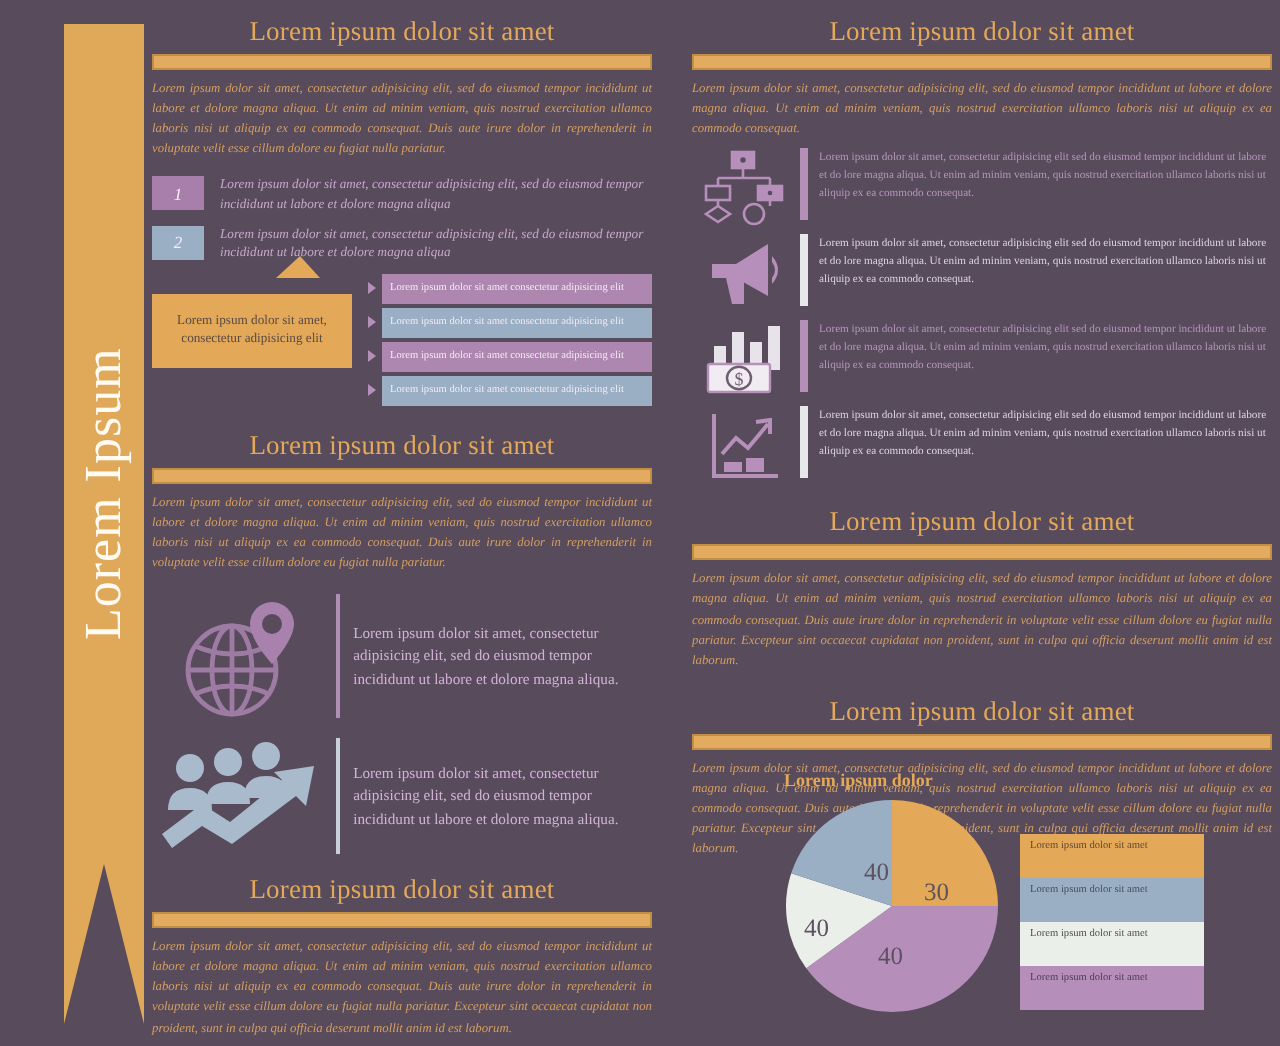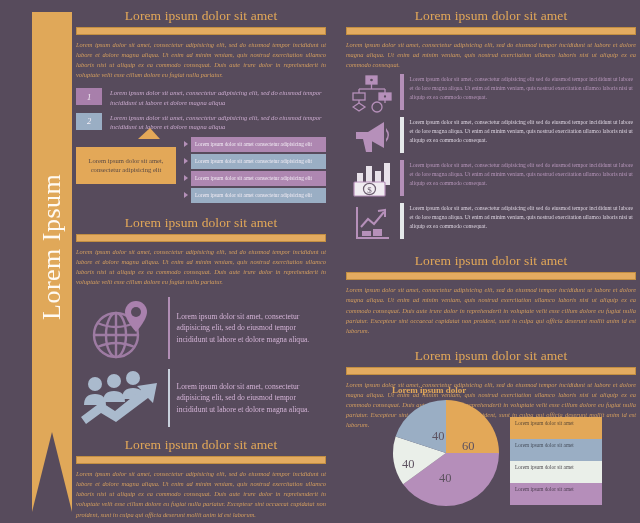--- a/index.html
+++ b/index.html
@@ -387,21 +387,21 @@
     <div class="chart-title">Lorem ipsum dolor</div>
     <div class="pie-wrap" style="height:110px">
       <svg class="pie" width="108" height="108" viewBox="0 0 108 108">
         <g id="pie-slices">
             <path d="M54,54 L54,1 A53,53 0 0,1 107,54 Z" fill="#e3a858"></path>
             <path d="M54,54 L107,54 A53,53 0 0,1 11.122099298127793,85.15261837150108 Z" fill="#b58eba"></path>
             <path d="M54,54 L11.122099298127793,85.15261837150108 A53,53 0 0,1 3.594004636356864,37.62209929812777 Z" fill="#eaefe9"></path>
             <path d="M54,54 L3.594004636356864,37.62209929812777 A53,53 0 0,1 53.99999999999999,1 Z" fill="#9aaec4"></path>
           </g>
       </svg>
-      <div class="pie-label" style="left:70px; top:40px;">60</div>
+      <div class="pie-label" style="left:70px; top:40px;">30</div>
       <div class="pie-label" style="left:47px; top:72px;">40</div>
       <div class="pie-label" style="left:10px; top:58px;">40</div>
       <div class="pie-label" style="left:40px; top:30px;">40</div>
 
       <div class="legend">
         <div class="legend-item o">Lorem ipsum dolor sit amet</div>
         <div class="legend-item b">Lorem ipsum dolor sit amet</div>
         <div class="legend-item w">Lorem ipsum dolor sit amet</div>
         <div class="legend-item p">Lorem ipsum dolor sit amet</div>
       </div>

